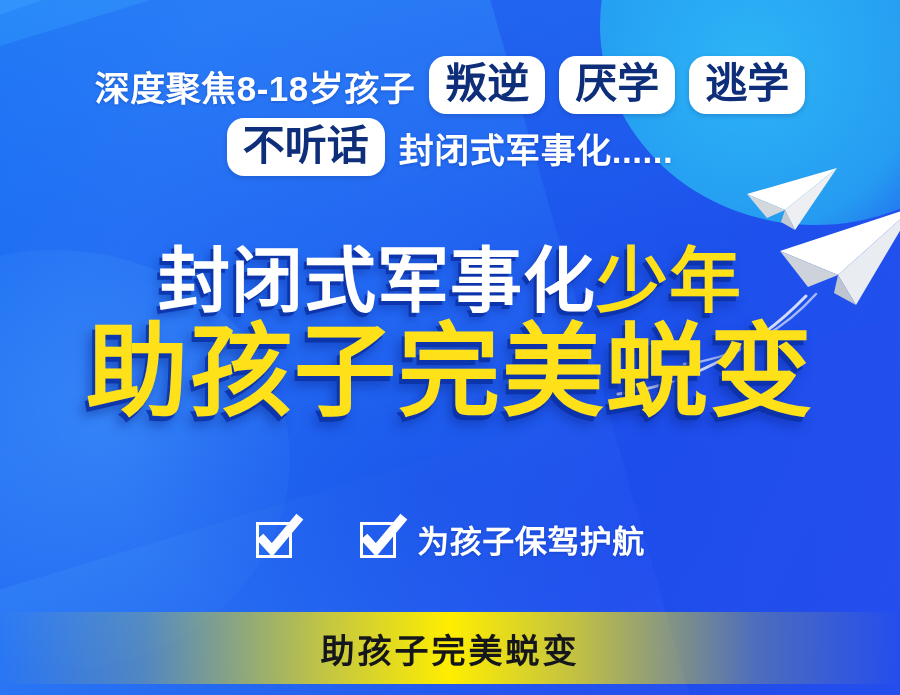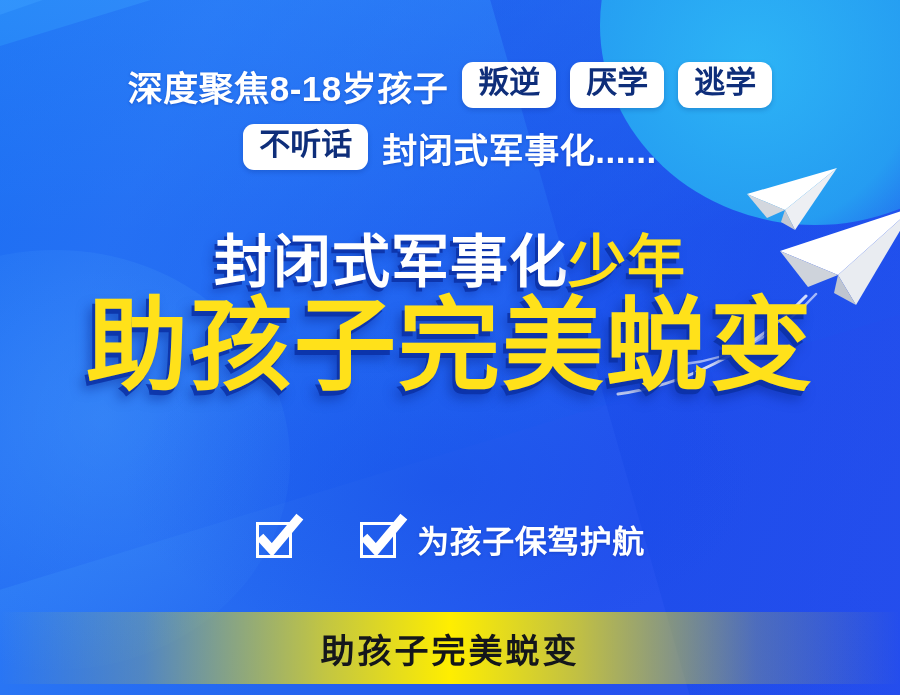--- a/index.html
+++ b/index.html
@@ -99,41 +99,41 @@
     color: #ffffff;
     font-size: 35px;
     font-weight: 700;
     letter-spacing: .5px;
     white-space: nowrap;
     text-shadow: 0 1px 3px rgba(8,40,140,.35);
   }
   .prob-tag {
     background: #ffffff;
     color: #0E2E7A;
-    font-size: 31px;
+    font-size: 42px;
     font-weight: 700;
-    border-radius: 11px;
+    border-radius: 17px;
     padding: 4px 16px 7px;
     line-height: 1.12;
     white-space: nowrap;
     box-shadow: 0 2px 5px rgba(5,30,110,.22);
   }
 
   
   .hero {
     position: absolute;
     left: 0; right: 0; top: 232px;
     text-align: center;
   }
   .hero-line {
     white-space: nowrap;
     font-weight: 900;
     line-height: 1.03;
   }
-  .hero-line-1 { font-size: 58px; letter-spacing: 1px; }
+  .hero-line-1 { font-size: 72px; letter-spacing: 1px; margin-top: 12px; }
   .hero-line-2 { font-size: 102px; letter-spacing: 2px; margin-top: 2px; }
 
   .hero-white {
     color: #ffffff;
     text-shadow:
       -3px 4px 0 rgba(10,48,165,.85),
       -5px 7px 10px rgba(8,36,140,.45);
   }
   .hero-yellow {
     color: #FFE11A;

